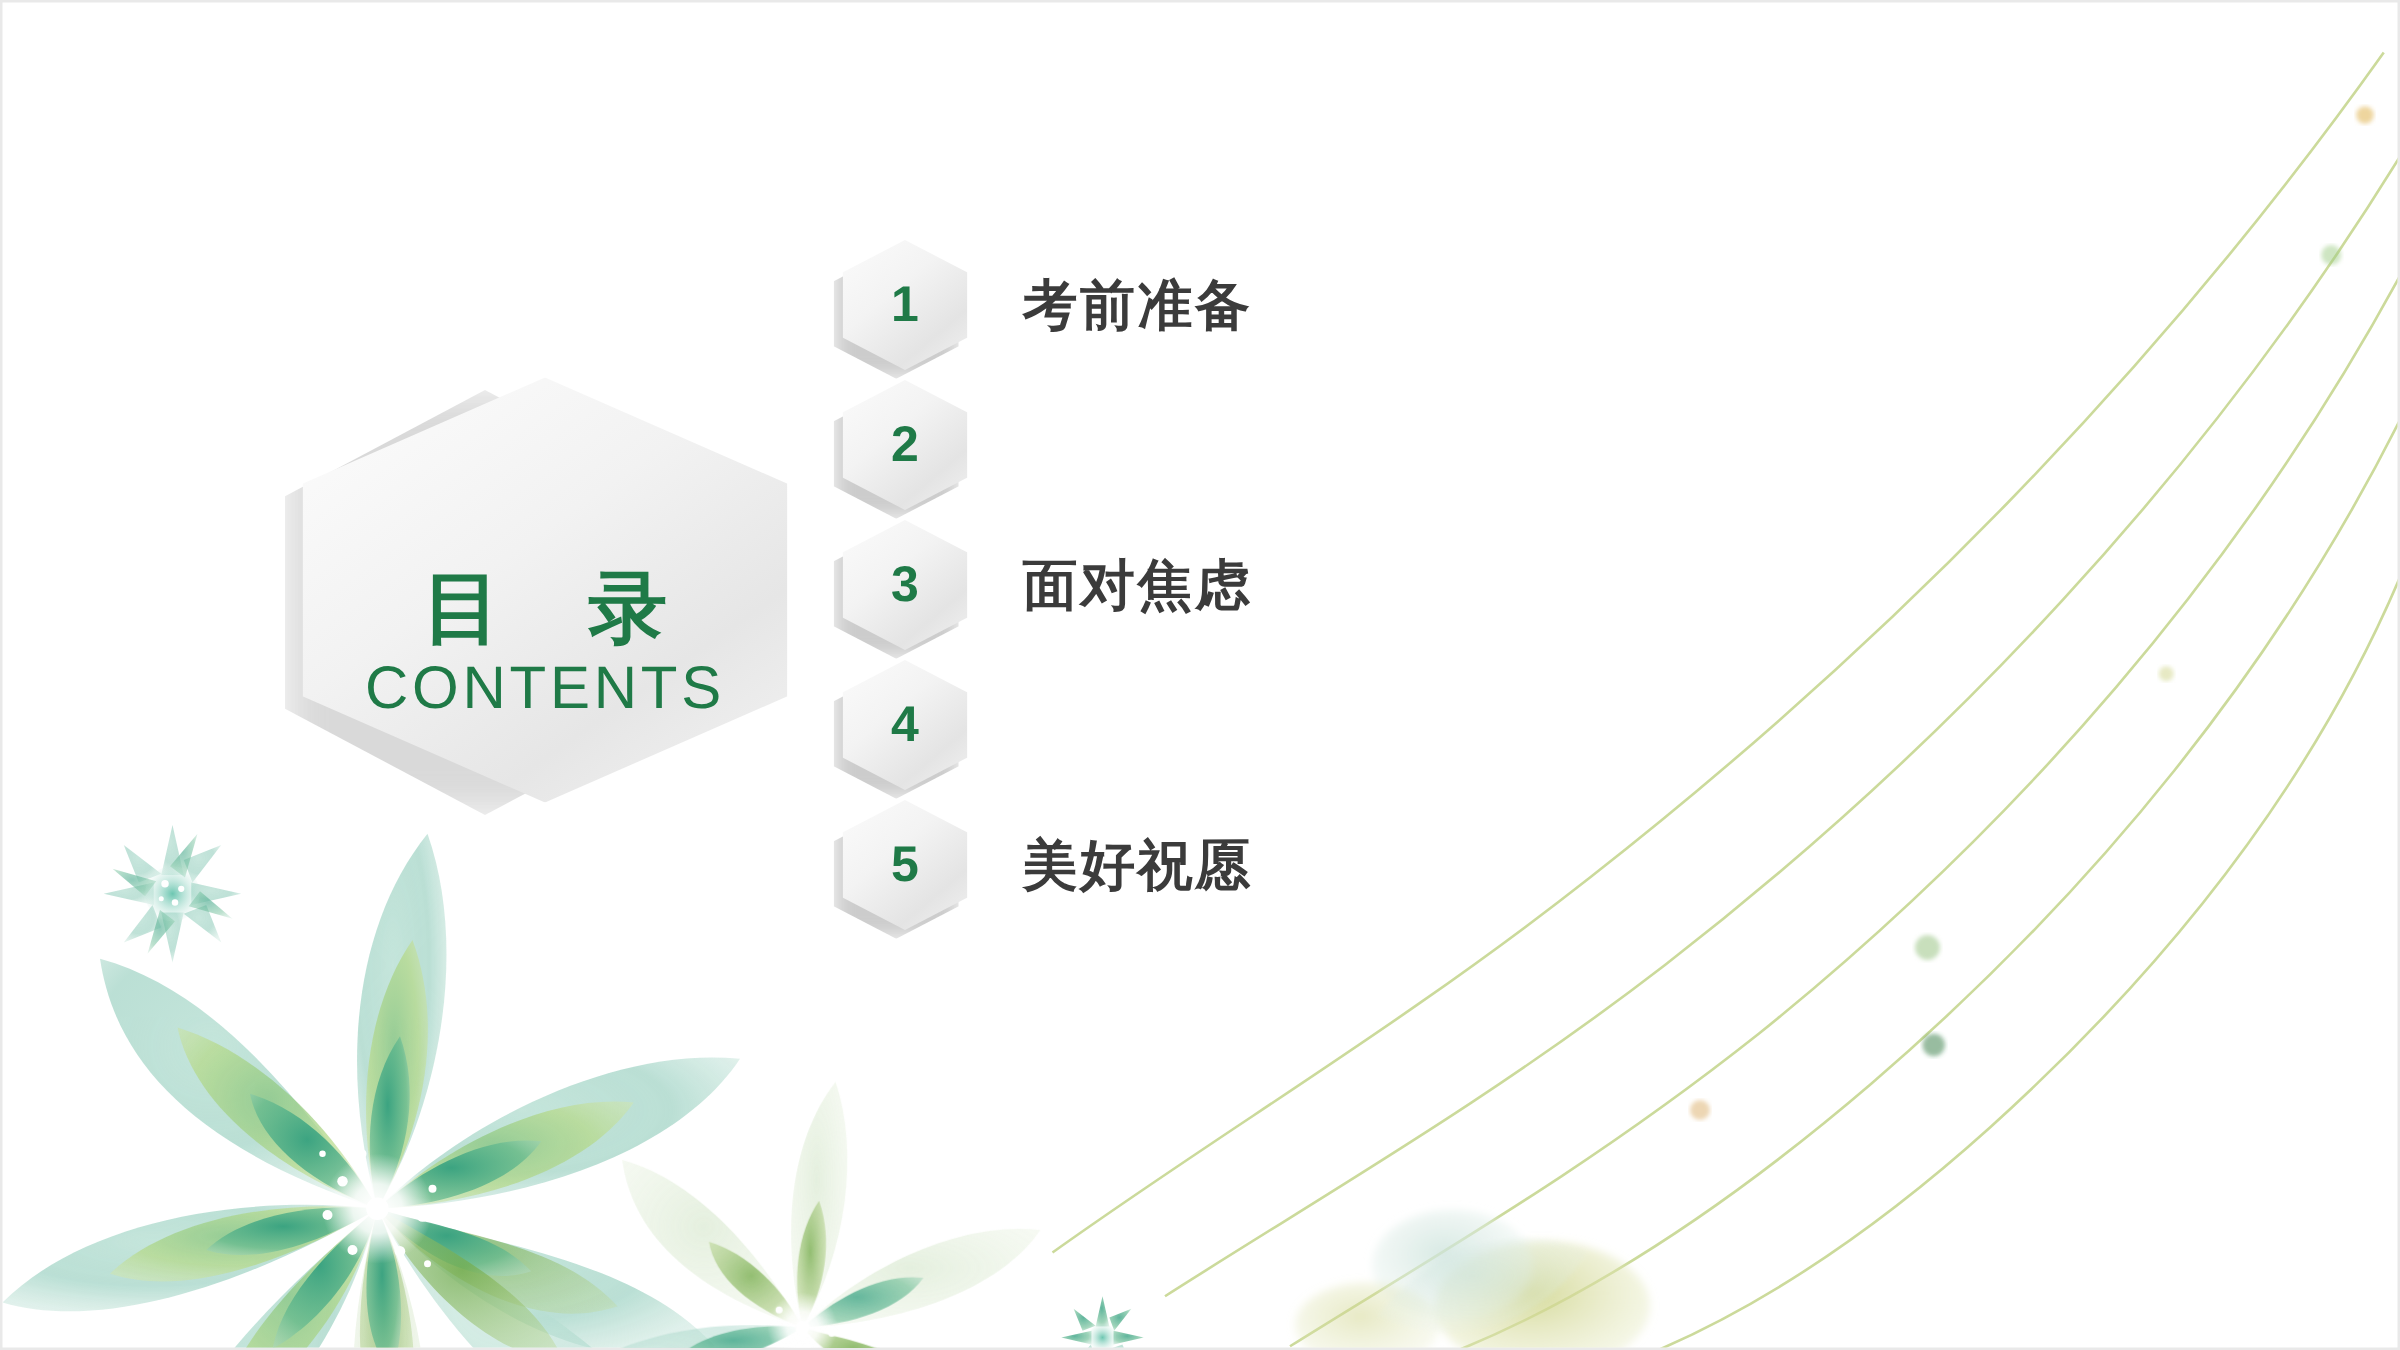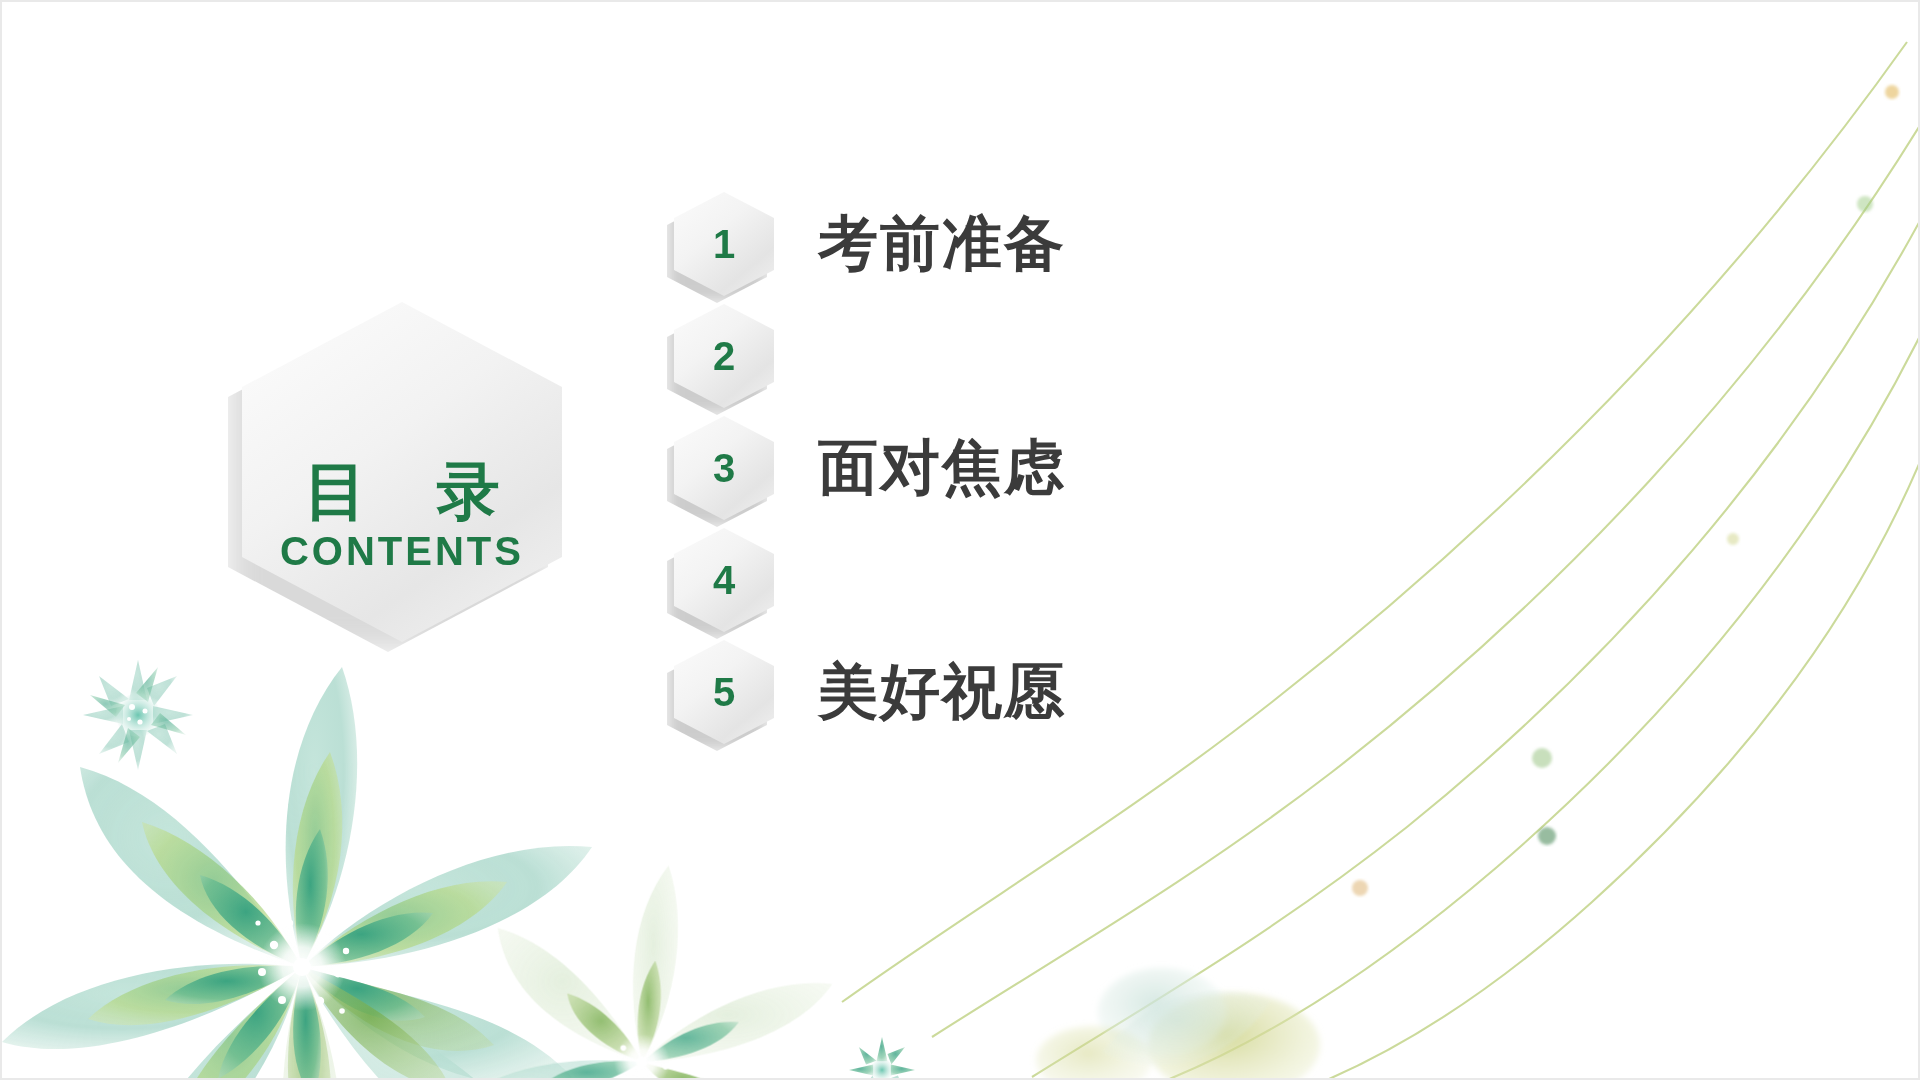--- a/index.html
+++ b/index.html
@@ -27,35 +27,35 @@
     left:240px;top:300px;
     width:320px;height:340px;
   }
   .hex-main .hex-shadow{
     position:absolute;left:-14px;top:10px;width:320px;height:340px;
     background:rgba(130,130,130,.30);
     clip-path:polygon(50% 0%,100% 25%,100% 75%,50% 100%,0% 75%,0% 25%);
     filter:blur(16px);
   }
   .hex-main .hex-face{
-    position:absolute;left:0;top:0;width:320px;height:340px;
+    position:absolute;left:0;top:0;width:388px;height:340px;
     background:linear-gradient(145deg,#fdfdfd 0%,#f2f2f2 42%,#e6e6e6 72%,#f3f3f3 100%);
     clip-path:polygon(50% 0%,100% 25%,100% 75%,50% 100%,0% 75%,0% 25%);
-    display:flex;flex-direction:column;align-items:center;justify-content:center;
+    display:flex;flex-direction:column;justify-content:center;
   }
   .hex-main .hex-inner{
     margin-top:86px;text-align:center;line-height:1;
   }
   .title-cn{
     font-size:63px;font-weight:bold;color:#1f7a47;
     letter-spacing:26px;text-indent:26px;
     white-space:nowrap;display:block;
   }
   .title-en{
-    font-size:40px;font-weight:bold;color:#1f7a47;
+    font-size:48px;font-weight:normal;color:#1f7a47;
     letter-spacing:3px;margin-top:8px;display:block;white-space:nowrap;
   }
 
   
   .toc-list{
     position:absolute;left:672px;top:186px;width:760px;
   }
   .toc-item{
     position:relative;height:112px;display:flex;align-items:center;
   }
@@ -72,21 +72,21 @@
     position:absolute;left:0;top:0;width:100px;height:104px;
     background:linear-gradient(140deg,#fbfbfb 0%,#f3f3f3 40%,#e4e4e4 74%,#f2f2f2 100%);
     clip-path:polygon(50% 0%,100% 25%,100% 75%,50% 100%,0% 75%,0% 25%);
     display:flex;align-items:center;justify-content:center;
   }
   .num-hex span{
     font-size:40px;font-weight:bold;color:#1f7a47;line-height:1;
   }
   .toc-label{
     margin-left:44px;
-    font-size:60px;font-weight:bold;color:#3b3b3b;
+    font-size:44px;font-weight:bold;color:#3b3b3b;
     letter-spacing:2px;white-space:nowrap;
   }
 </style>
 </head>
 <body>
 
 <div class="slide">
 
   <div class="bg-layer">
     <svg class="bg-svg" viewBox="0 0 1920 1080" xmlns="http://www.w3.org/2000/svg">

